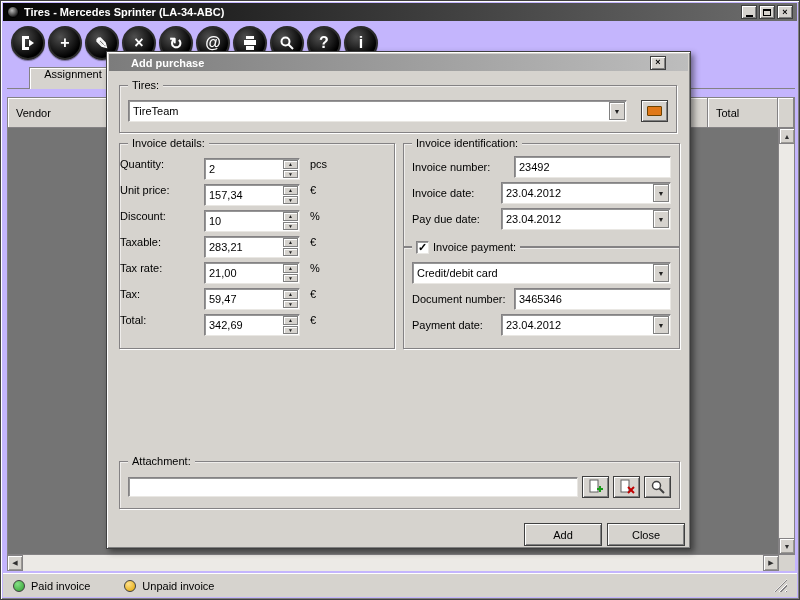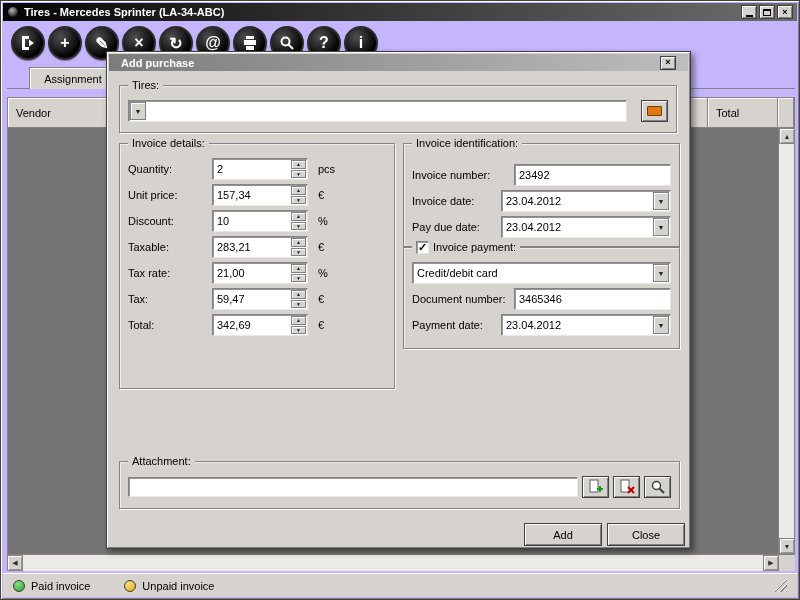--- a/index.html
+++ b/index.html
@@ -25,21 +25,21 @@
   .tool-icon{width:34px;height:34px;border-radius:50%;background:radial-gradient(circle at 35% 30%,#4f4f4f,#000 72%);
              border:2px solid #2c2c2c;box-shadow:0 1px 1px rgba(0,0,0,.4);
              display:flex;align-items:center;justify-content:center;color:#fff;font-size:16px;font-weight:bold;cursor:pointer}
   .tool-icon span{color:#fff}
 
   
   .panel{position:absolute;left:6px;top:64px;width:788px;height:506px}
   .tabstrip{position:absolute;left:0;right:0;top:0;height:24px;border-bottom:1px solid #848284}
   .tab{position:absolute;left:22px;top:2px;width:88px;height:22px;background:#d6d3ce;
        border:1px solid #848284;border-bottom:none;box-shadow:inset 1px 1px 0 #fff;
-       display:flex;align-items:center;justify-content:center}
+       display:flex;justify-content:center}
   .grid{position:absolute;left:0;right:0;top:32px;bottom:16px;border:1px solid #848284;background:#747474}
   .grid-header{position:absolute;left:0;right:0;top:0;height:30px;background:#d6d3ce;display:flex;border-bottom:1px solid #848284}
   .hcell{display:flex;align-items:center;padding:0 8px;border-right:1px solid #848284;box-shadow:inset 1px 1px 0 #fff}
   .hcell.vendor{flex:1}
   .hcell.total{width:70px}
   .hcell.spare{width:16px;padding:0}
   .vscroll{position:absolute;right:0;top:30px;bottom:0;width:16px;background:#eceae6;display:flex;flex-direction:column;justify-content:space-between;border-left:1px solid #848284}
   .hscroll{position:absolute;left:0;right:16px;bottom:0;height:16px;background:#eceae6;display:flex}
   .hscroll .track{flex:1}
   .corner{position:absolute;right:0;bottom:0;width:16px;height:16px;background:#d6d3ce}
@@ -55,36 +55,36 @@
   .dot.paid{background:radial-gradient(circle at 35% 30%,#86e086,#2f9e2f)}
   .dot.unpaid{background:radial-gradient(circle at 35% 30%,#ffe08a,#e0a500)}
   .resize-grip{margin-left:auto;width:13px;height:13px;clip-path:polygon(100% 0,100% 100%,0 100%);
                background:repeating-linear-gradient(-45deg,#848284 0 1px,#fff 1px 2px,transparent 2px 4px)}
 
   
   .dialog{position:absolute;left:105px;top:50px;width:585px;height:498px;background:#d6d3ce;z-index:10;
           border:1px solid #404040;box-shadow:inset 1px 1px 0 #fff, inset -1px -1px 0 #808080, 3px 3px 6px rgba(0,0,0,.45)}
   .dialog-titlebar{position:absolute;left:2px;top:2px;right:2px;height:17px;
                    background:linear-gradient(to right,#7c7c7c,#bdbdbd);
-                   display:flex;align-items:center;padding:0 12px;color:#fff;font-weight:bold}
+                   display:flex;align-items:center;padding:0 22px;color:#fff;font-weight:bold}
   .dialog-body{position:absolute;left:0;top:19px;right:0;bottom:0}
 
   .group{position:absolute;border:1px solid #848284;box-shadow:1px 1px 0 #fff, inset 1px 1px 0 rgba(255,255,255,.6)}
   .group-label{position:absolute;top:-8px;left:8px;background:#d6d3ce;padding:0 4px;line-height:15px;display:flex;align-items:center;gap:4px}
 
   .sunken{display:flex;align-items:stretch;background:#fff;height:22px;
           border:1px solid;border-color:#848284 #e9e7e3 #e9e7e3 #848284;box-shadow:inset 1px 1px 0 rgba(64,64,64,.55)}
   .tin{flex:1;min-width:0;border:0;outline:0;background:transparent;font:11px "Liberation Sans",sans-serif;padding:0 4px;color:#000}
   .combo-btn{width:16px;margin:1px;background:#d6d3ce;border:1px solid #808080;
              box-shadow:inset 1px 1px 0 #fff;display:flex;align-items:center;justify-content:center;font-size:7px;color:#202020}
   .spin{width:15px;display:flex;flex-direction:column;margin:1px;gap:1px}
   .spin-btn{flex:1;background:#d6d3ce;border:1px solid #808080;box-shadow:inset 1px 1px 0 #fff;
             display:flex;align-items:center;justify-content:center;font-size:5px;color:#202020}
 
-  .drow{display:flex;align-items:center;height:22px;margin:0 8px 4px 8px}
+  .drow{display:flex;align-items:flex-start;height:22px;margin:0 8px 4px 0}
   .dlabel{width:84px}
   .spinbox{width:96px}
   .unit{margin-left:10px}
 
   .irow{display:flex;align-items:center;height:22px;margin:0 8px 4px 8px}
   .ilabel{width:102px}
   .ictl{flex:1}
 
   .checkbox{width:13px;height:13px;background:#fff;border:1px solid;border-color:#848284 #e9e7e3 #e9e7e3 #848284;
             box-shadow:inset 1px 1px 0 rgba(64,64,64,.5);display:flex;align-items:center;justify-content:center;
@@ -220,31 +220,32 @@
             <span>×</span>
           </div>
       </div>
     </div>
     <div class="dialog-body">
 
       <div class="group" style="left:12px;top:14px;width:558px;height:48px">
         <span class="group-label">Tires:</span>
         <div style="display:flex;align-items:center;margin:14px 8px 0 8px;gap:14px">
           <div class="sunken" style="flex:1">
+            <input class="tin" value="TireTeam" style="">
             <div class="combo-btn">
                 <span>▼</span>
               </div>
           </div>
           <div class="push-btn small-btn">
               <span class="vendor-icon"></span>
             </div>
         </div>
       </div>
 
-      <div class="group" style="left:12px;top:72px;width:276px;height:246px">
+      <div class="group" style="left:12px;top:72px;width:276px;height:206px">
         <span class="group-label">Invoice details:</span>
         <div style="margin-top:14px">
           <div class="drow">
             <span class="dlabel">Quantity:</span>
             <div class="sunken spinbox">
               <input class="tin" value="2" style="">
               <div class="spin">
                   <div class="spin-btn">
                     <span>▲</span>
                   </div>
@@ -343,21 +344,21 @@
                   </div>
                 </div>
             </div>
             <span class="unit">€</span>
           </div>
         </div>
       </div>
 
       <div class="group" style="left:296px;top:72px;width:277px;height:104px">
         <span class="group-label">Invoice identification:</span>
-        <div style="margin-top:20px">
+        <div style="margin-top:12px">
           <div class="irow">
             <span class="ilabel">Invoice number:</span>
             <div class="sunken ictl">
               <input class="tin" value="23492" style="">
             </div>
           </div>
           <div class="irow">
             <span class="ilabel">Invoice date:</span>
             <div class="sunken ictl">
               <input class="tin" value="23.04.2012" style="">

